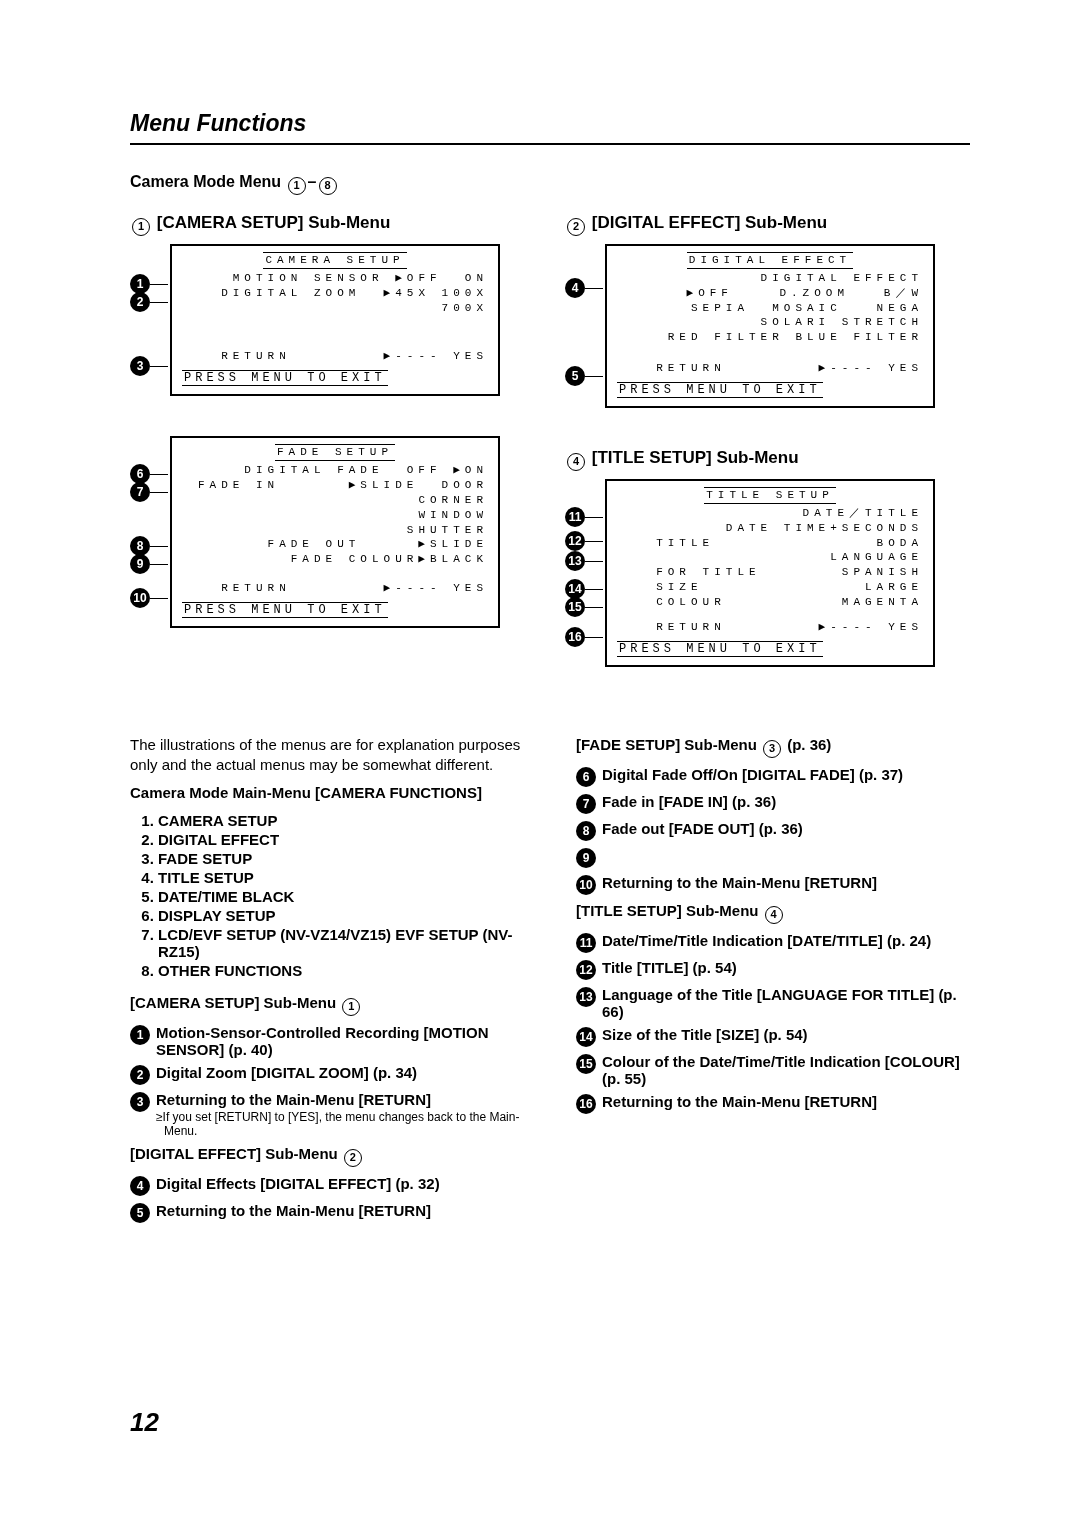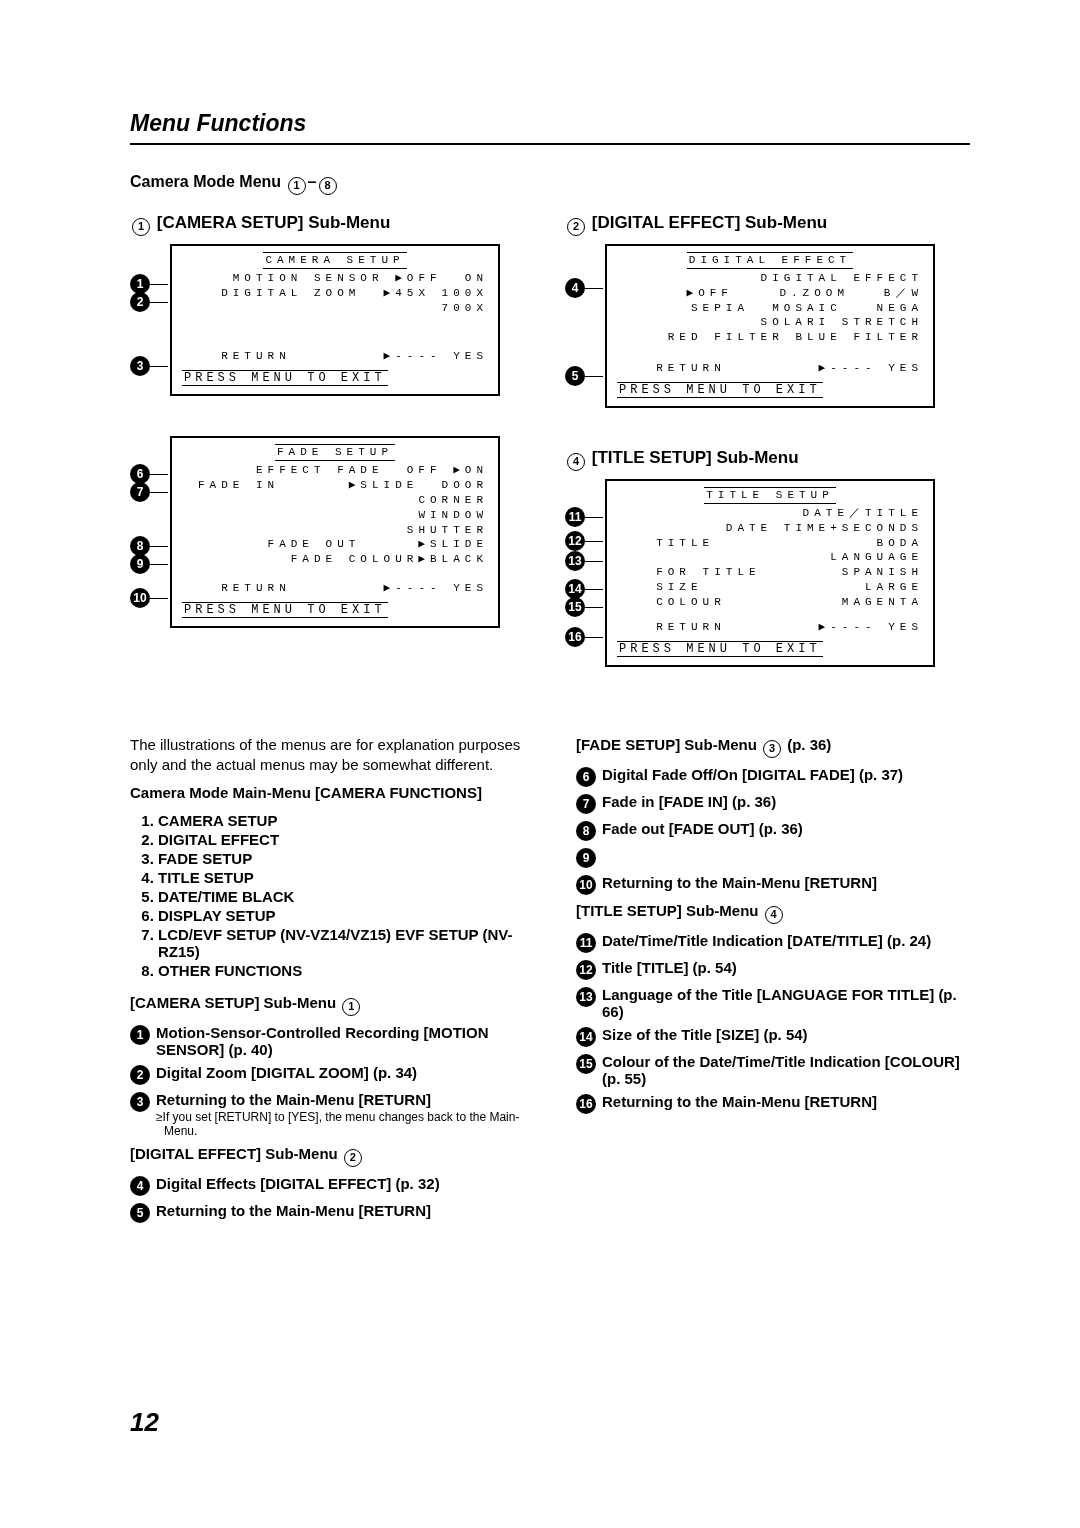--- a/index.html
+++ b/index.html
@@ -227,21 +227,21 @@
                 <div class="callout-badge">9</div>
                 <div class="callout-line"></div>
               </div>
             <div class="callout" style="top:152px">
                 <div class="callout-badge">10</div>
                 <div class="callout-line"></div>
               </div>
           </div>
           <div class="osd">
             <div class="osd-header"><span>FADE SETUP</span></div>
-            <div class="osd-line">EFFECT FADE  OFF ▶ON</div>
+            <div class="osd-line">DIGITAL FADE  OFF ▶ON</div>
             <div class="osd-line">FADE IN      ▶SLIDE  DOOR</div>
             <div class="osd-line">              CORNER</div>
             <div class="osd-line">              WINDOW</div>
             <div class="osd-line">              SHUTTER</div>
             <div class="osd-line">FADE OUT     ▶SLIDE</div>
             <div class="osd-line">FADE COLOUR▶BLACK</div>
             <div style="height:14px"></div>
             <div class="osd-line">RETURN        ▶---- YES</div>
             <div class="osd-exit"><span>PRESS MENU TO EXIT</span></div>
           </div>

